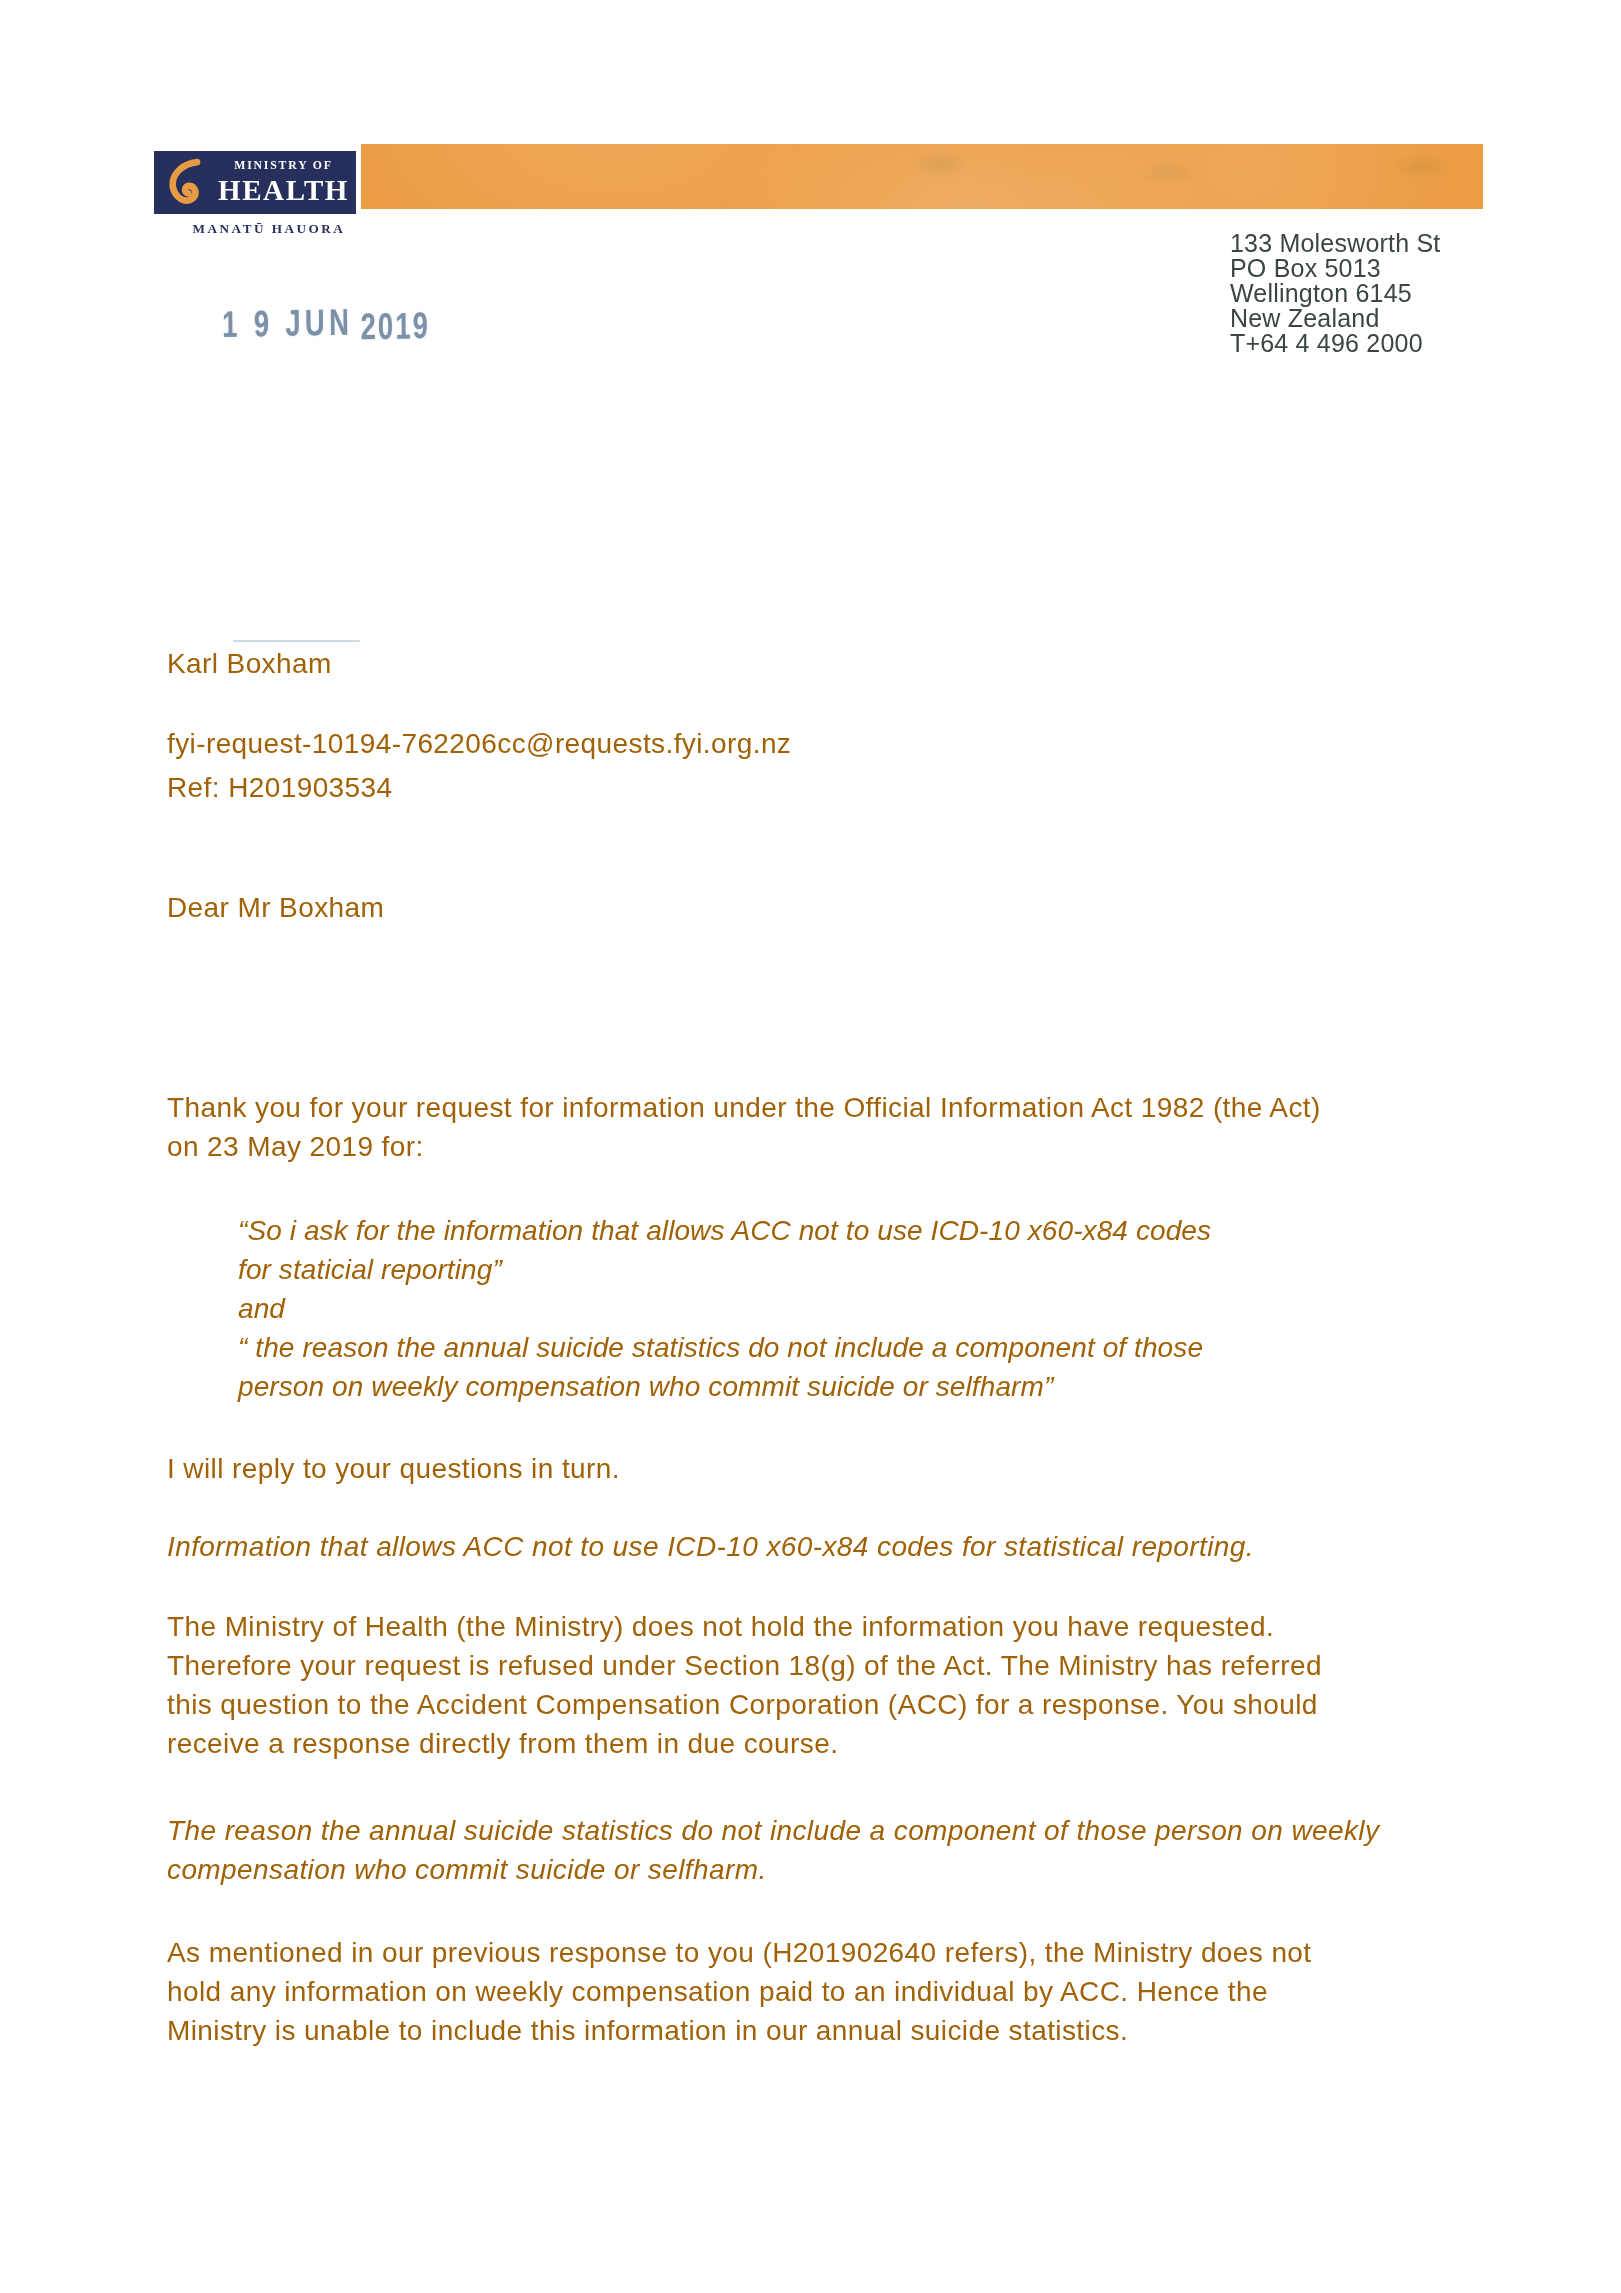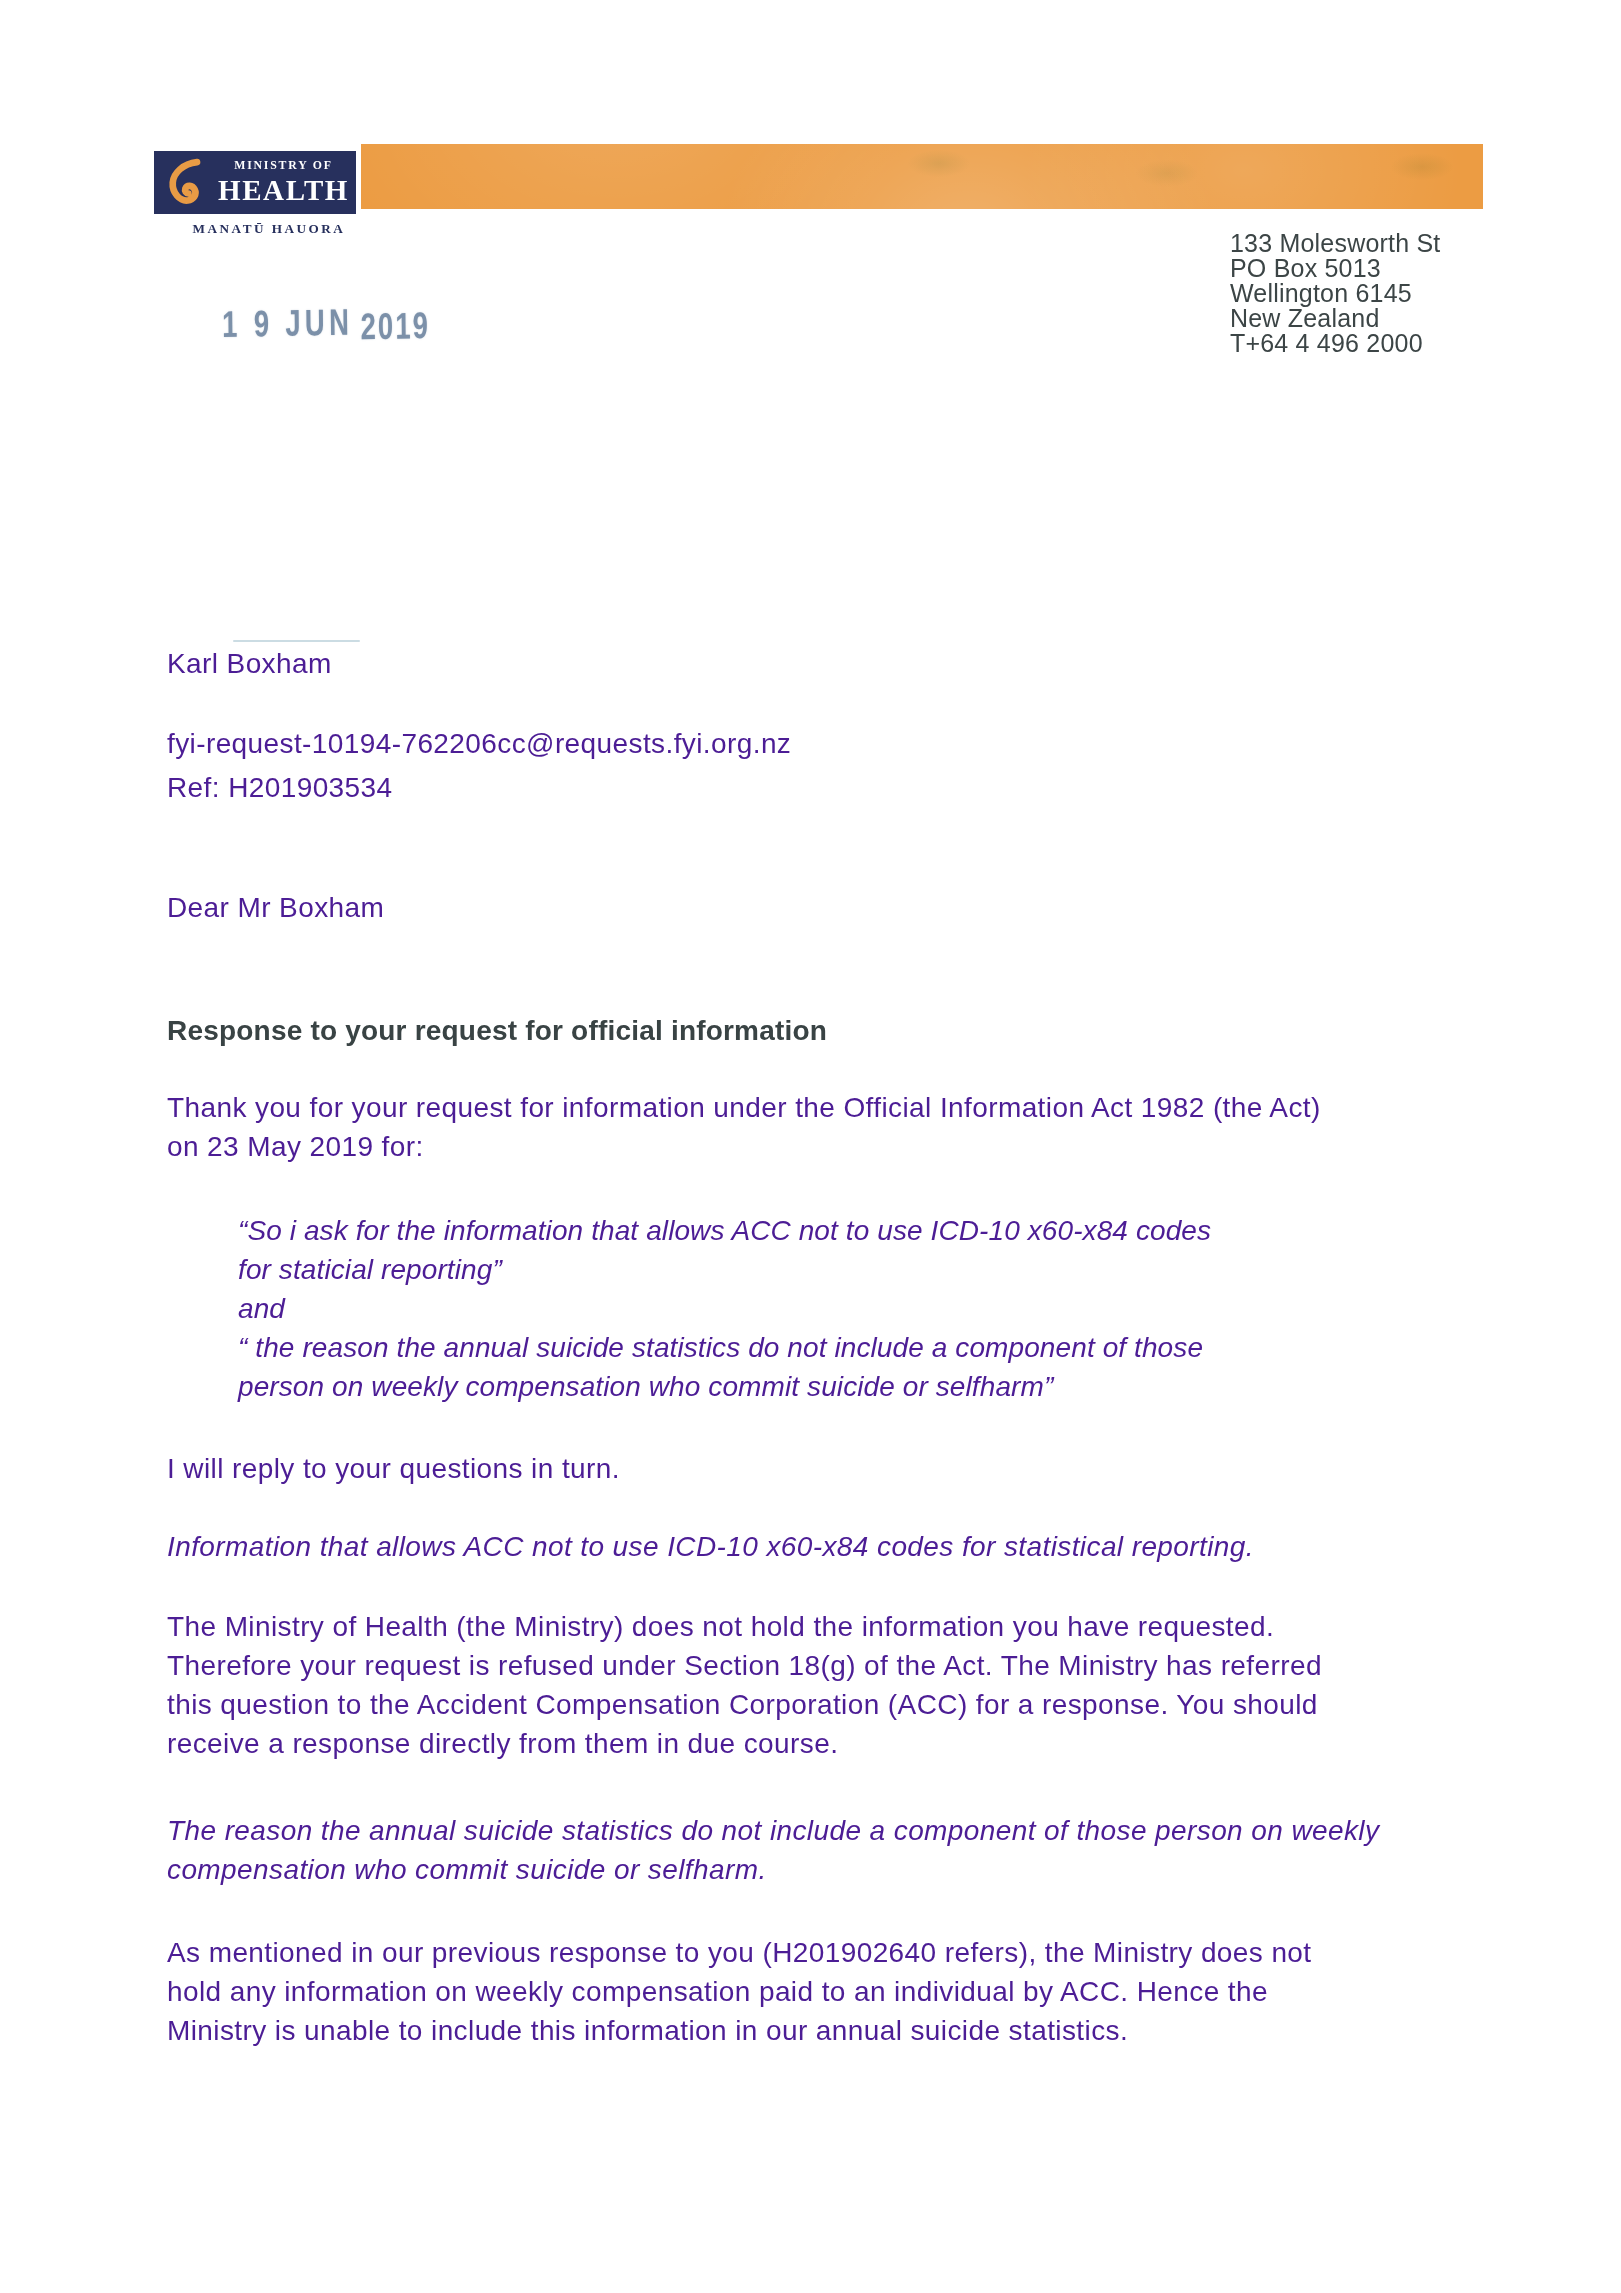--- a/index.html
+++ b/index.html
@@ -45,21 +45,21 @@
     transform-origin:left top; text-shadow:0 0 2px rgba(116,138,164,0.35);
   }
   .stamp-year { display:inline-block; transform:translateY(4.9px); letter-spacing:2.9px; margin-left:9.8px; }
   .address {
     position:absolute; left:1230px; top:231px; font-size:25px; line-height:25px;
     white-space:pre-line; color:#3c4546; letter-spacing:0.2px;
   }
   
   .block {
     position:absolute; left:167px; font-size:28px; line-height:39px;
-    letter-spacing:0.4px; white-space:pre-line; color:#4c1d95;
+    letter-spacing:0.4px; white-space:pre-line; color:#a16207;
   }
   .recipient { top:604px; line-height:40px; }
   .name-underline {
     position:absolute; left:233px; top:640px; width:127px; height:2px;
     background:rgba(151,186,199,0.5); border-radius:1px;
   }
   .ref        { top:768px; }
   .salutation { top:888px; }
   .subject    { top:1011px; font-weight:700; letter-spacing:0.2px; color:#394344; }
   .intro      { top:1088px; }
@@ -99,21 +99,20 @@
   <div class="block recipient">
     <div>Karl Boxham</div>
     <div>fyi-request-10194-762206cc@requests.fyi.org.nz</div>
   </div>
   <div class="name-underline"></div>
 
   <div class="block ref">Ref: H201903534</div>
 
   <div class="block salutation">Dear Mr Boxham</div>
 
-  <div class="block subject">Response to your request for official information</div>
 
   <div class="block intro">Thank you for your request for information under the Official Information Act 1982 (the Act)
 on 23 May 2019 for:</div>
 
   <div class="block quote">“So i ask for the information that allows ACC not to use ICD-10 x60-x84 codes
 for staticial reporting”
 and
 “ the reason the annual suicide statistics do not include a component of those
 person on weekly compensation who commit suicide or selfharm”</div>
 

